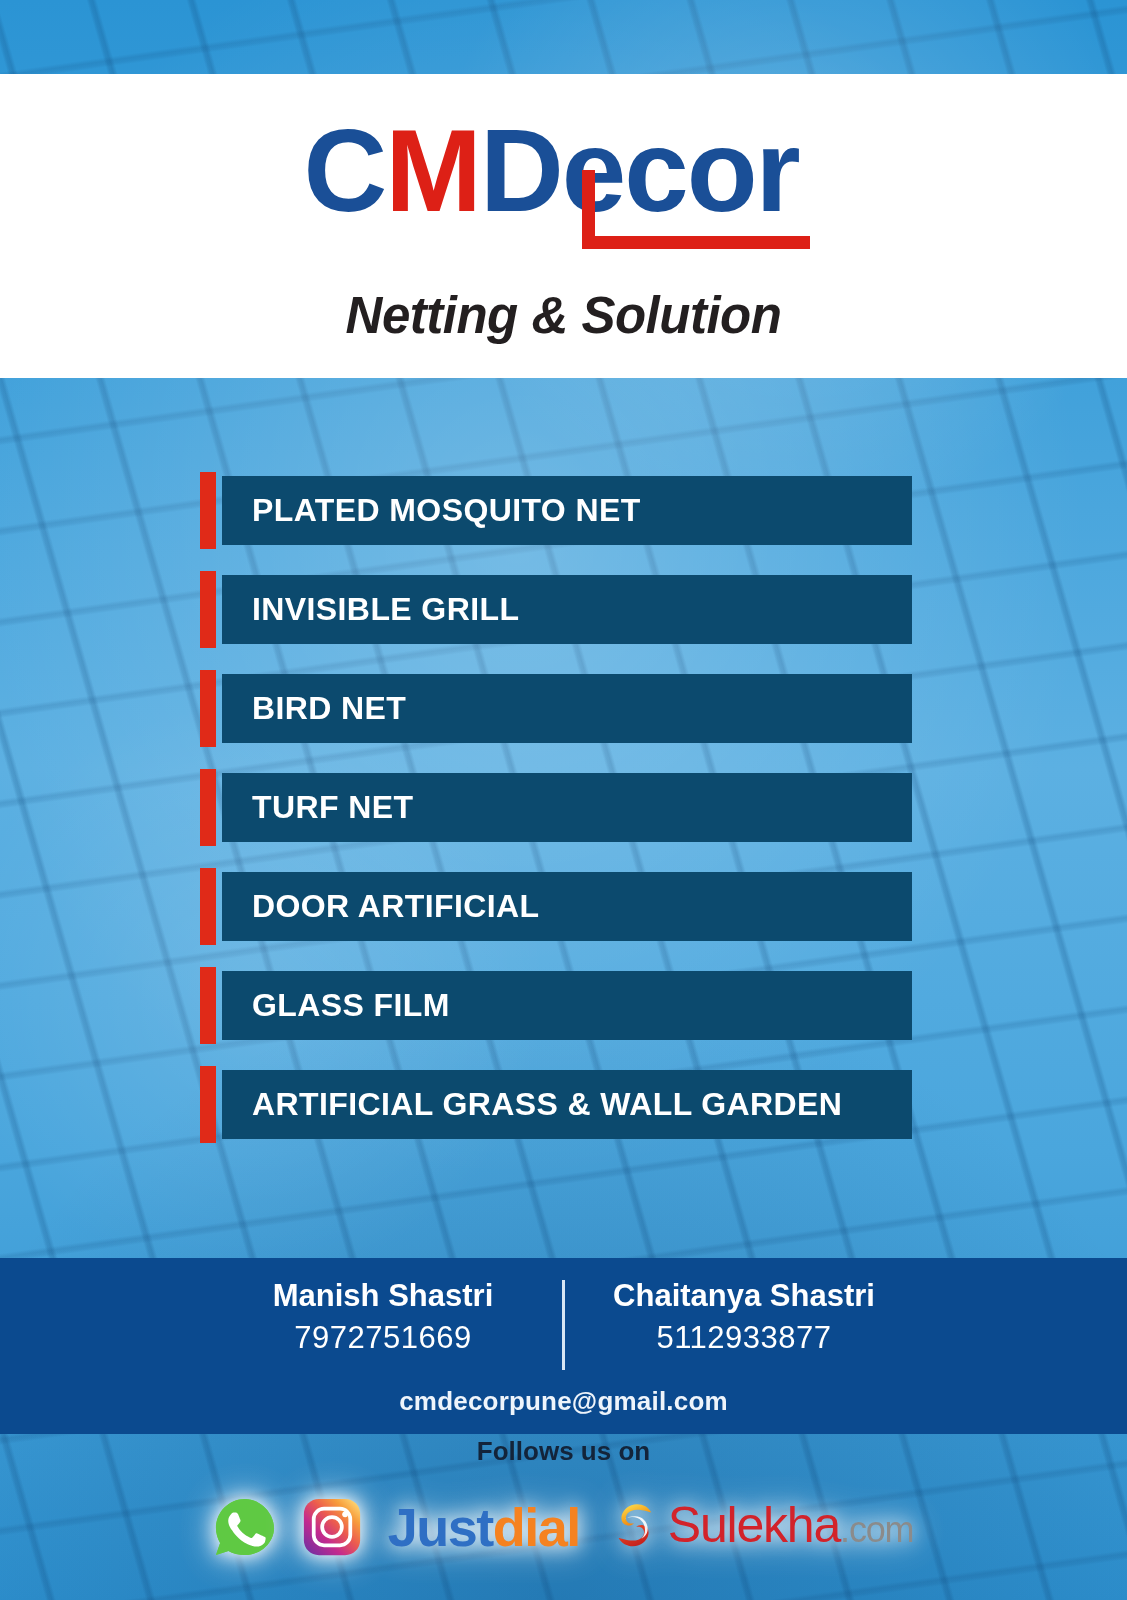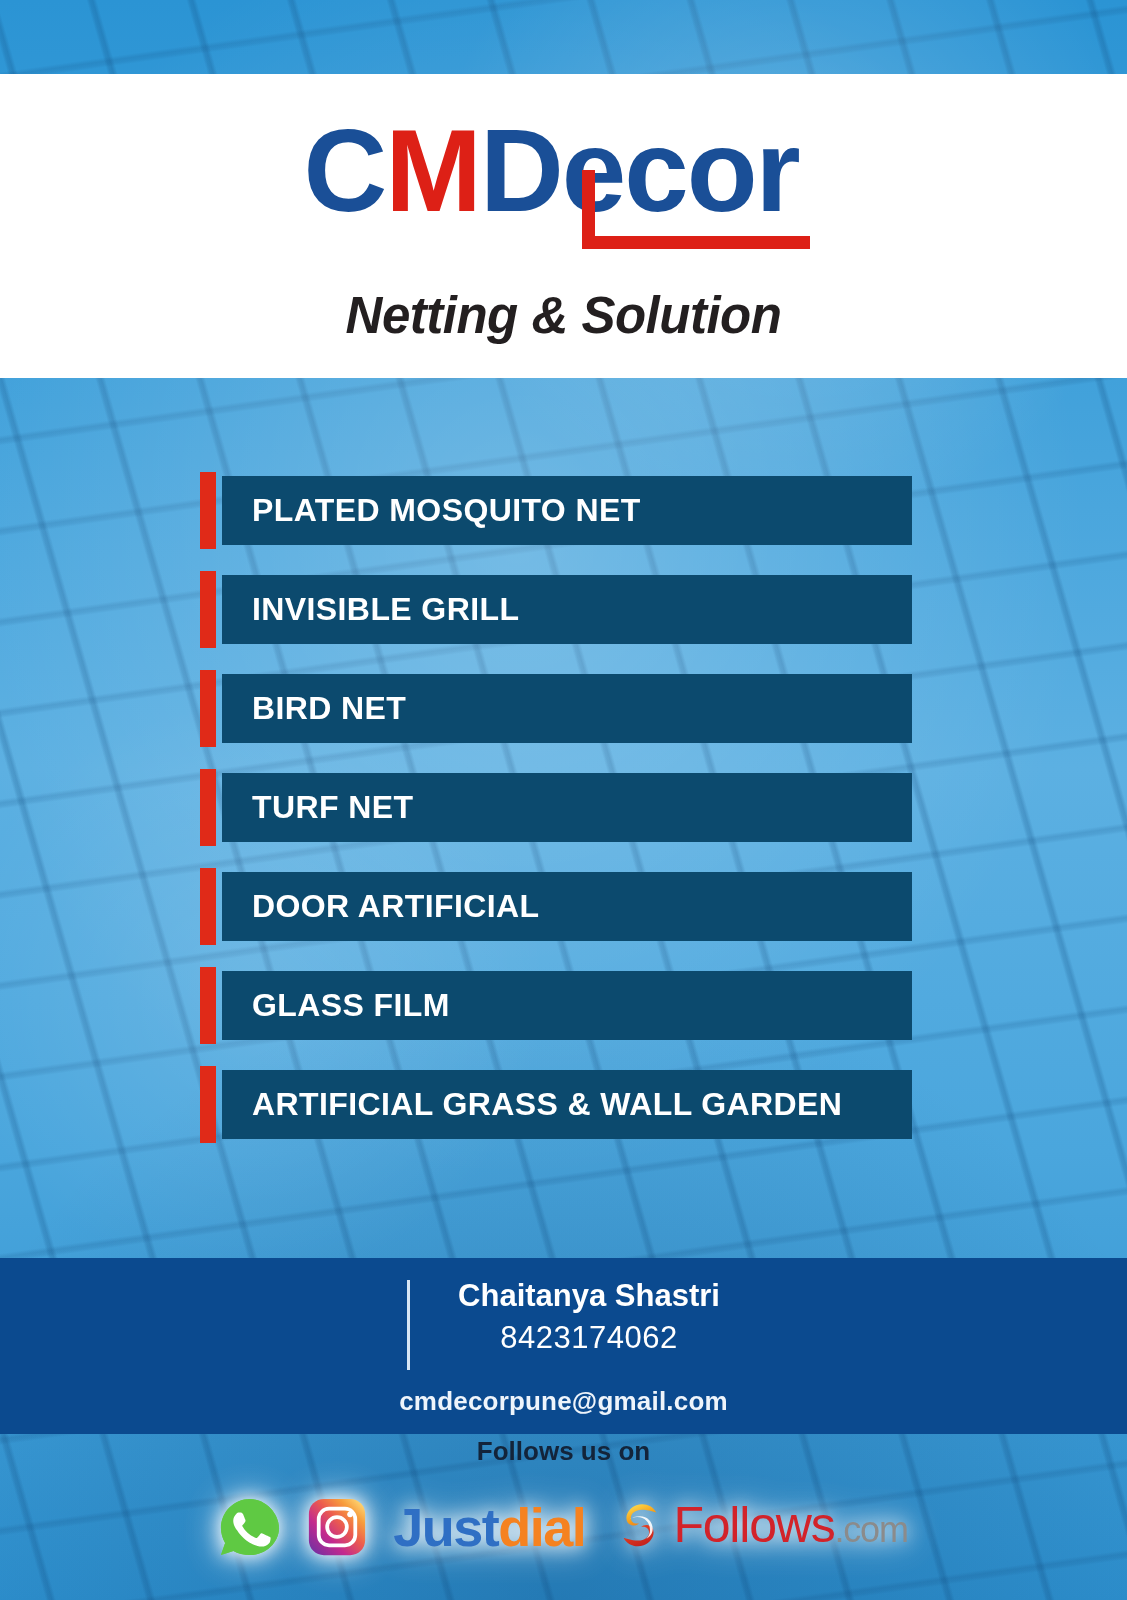--- a/index.html
+++ b/index.html
@@ -266,24 +266,28 @@
       <div class="accent"></div>
       <div class="bar">
         <span class="bar-label">ARTIFICIAL GRASS &amp; WALL GARDEN</span>
       </div>
     </div>
 
   </div>
 
   <div class="contact-band">
     <div class="contact-people">
+      <div class="person">
+        <div class="person-name">Manish Shastri</div>
+        <div class="person-phone">7972751669</div>
+      </div>
       <div class="divider"></div>
       <div class="person">
         <div class="person-name">Chaitanya Shastri</div>
-        <div class="person-phone">8423174062</div>
+        <div class="person-phone">5112933877</div>
       </div>
     </div>
     <div class="email">cmdecorpune@gmail.com</div>
   </div>
 
   <div class="follow-title">Follows us on</div>
 
   <div class="social-row">
 
     <span class="glow">
@@ -327,18 +331,18 @@
           </linearGradient>
           <linearGradient id="skg2" x1="20%" y1="0%" x2="80%" y2="100%">
             <stop offset="0%" stop-color="#ef4b23"></stop>
             <stop offset="100%" stop-color="#c01d1d"></stop>
           </linearGradient>
         </defs>
         <path d="M50 16c-4-8-14-11-22-8-7 2.6-11 8.6-11 14 0 4 2 7 6 8 3 .8 6-.4 8-2-6 1-9-2-9-6 0-5 5-9 12-9 8 0 14 3 16 3z" fill="url(#skg1)"></path>
         <path d="M14 44c4 8 14 11 22 8 7-2.6 11-8.6 11-14 0-4-2-7-6-8-3-.8-6 .4-8 2 6-1 9 2 9 6 0 5-5 9-12 9-8 0-14-3-16-3z" fill="url(#skg2)"></path>
         <path d="M32 20c8 0 14 6 14 14 0 5-3 9-7 11 3-3 4-6 4-10 0-8-6-14-14-14-4 0-7 1-9 3 3-2.8 7-4 12-4z" fill="#ffffff" opacity="0.9"></path>
       </svg>
-      <span class="sk-text"><span class="sule">Follows</span><span class="dotcom">.com</span></span>
+      <span class="sk-text"><span class="sule">Sulekha</span><span class="dotcom">.com</span></span>
     </span>
 
   </div>
 
 </div>
 
 </body></html>

